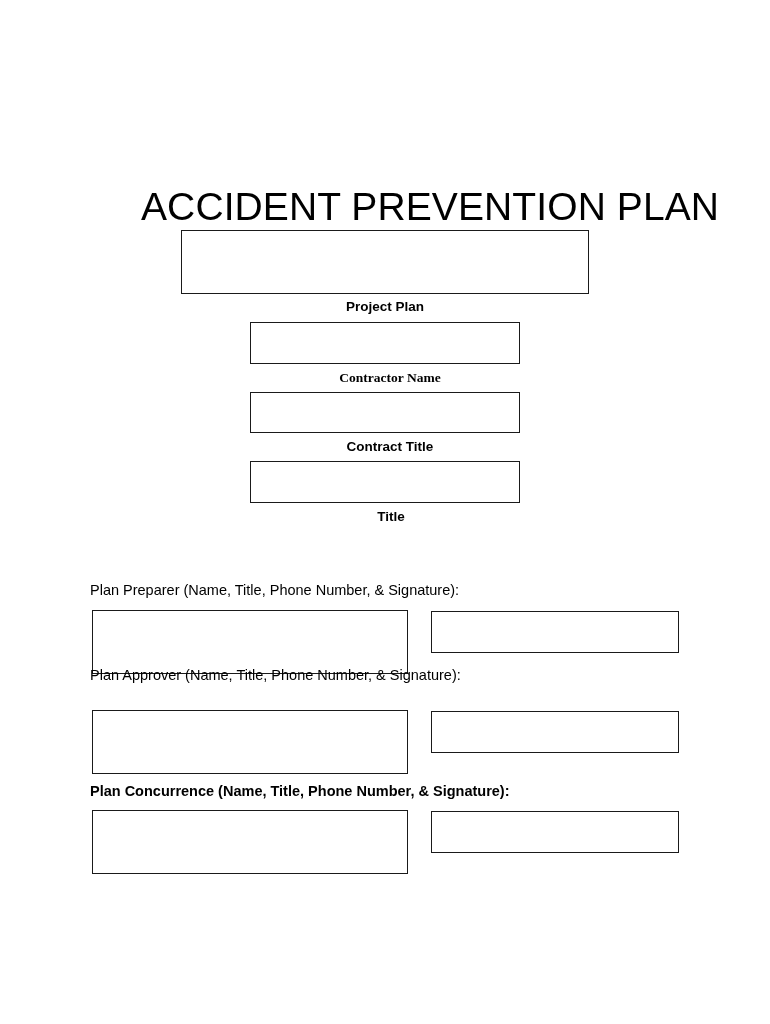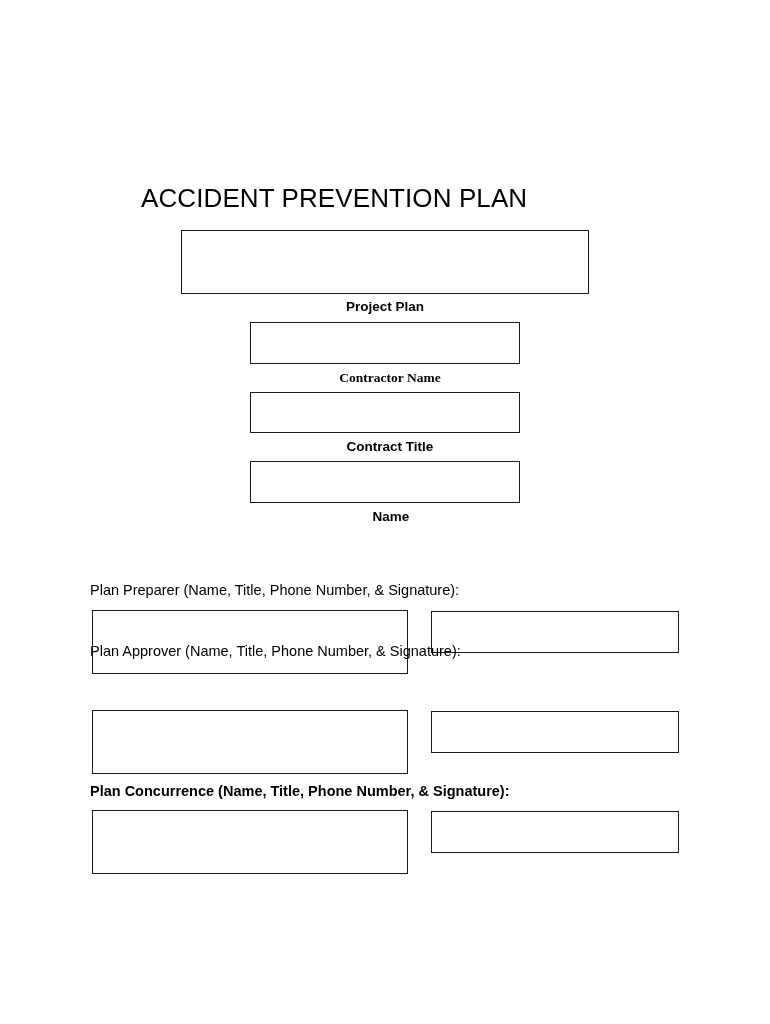--- a/index.html
+++ b/index.html
@@ -17,21 +17,21 @@
     color: #000000;
     overflow: hidden;
   }
 
   
   .doc-title {
     position: absolute;
     left: 141px;
     top: 162px;
     width: 500px;
-    font-size: 26px;
+    font-size: 39px;
     font-weight: normal;
     letter-spacing: 0.1px;
     line-height: 38px;
     white-space: nowrap;
   }
 
   
   .box {
     position: absolute;
     box-sizing: border-box;
@@ -62,21 +62,21 @@
   
   .sig-label {
     position: absolute;
     left: 90px;
     font-size: 14.5px;
     font-weight: normal;
     line-height: 19px;
     white-space: nowrap;
   }
   .sig-label-1 { top: 581px; text-align: center; }
-  .sig-label-2 { top: 642px; text-align: center; }
+  .sig-label-2 { top: 666px; text-align: center; }
   .sig-label-3 { top: 782px; font-weight: bold; }
 
   .box-sig-left {
     left: 92px;
     width: 316px;
     height: 64px;
   }
   .box-sig-right {
     left: 431px;
     width: 248px;
@@ -99,21 +99,21 @@
   <div class="box box-project"></div>
   <div class="caption cap-project">Project Plan</div>
 
   <div class="box box-contractor"></div>
   <div class="caption cap-contractor">Contractor Name</div>
 
   <div class="box box-contract"></div>
   <div class="caption cap-contract">Contract Title</div>
 
   <div class="box box-date"></div>
-  <div class="caption cap-date">Name</div>
+  <div class="caption cap-date">Title</div>
 
   <div class="sig-label sig-label-1">Plan Preparer (Name, Title, Phone Number, &amp; Signature):</div>
   <div class="box box-sig-left row1-left"></div>
   <div class="box box-sig-right row1-right"></div>
 
   <div class="sig-label sig-label-2">Plan Approver (Name, Title, Phone Number, &amp; Signature):</div>
   <div class="box box-sig-left row2-left"></div>
   <div class="box box-sig-right row2-right"></div>
 
   <div class="sig-label sig-label-3">Plan Concurrence (Name, Title, Phone Number, &amp; Signature):</div>

